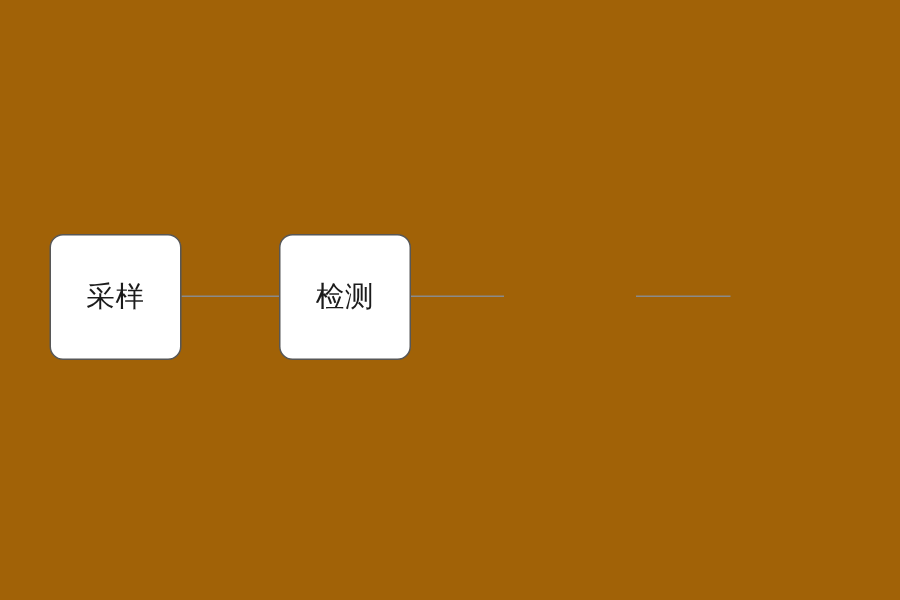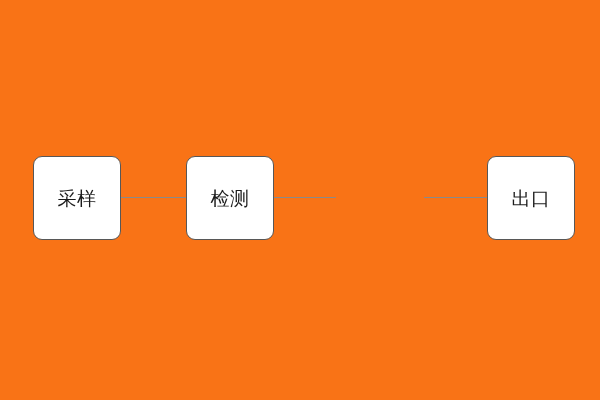--- a/index.html
+++ b/index.html
@@ -11,21 +11,21 @@
     height: 400px;
     background: #ffffff;
     font-family: "DejaVu Sans", "Liberation Sans", sans-serif;
     overflow: hidden;
   }
 
   #canvas {
     position: relative;
     width: 600px;
     height: 400px;
-    background: #f97316;
+    background: #a16207;
   }
 
   .flow-row {
     position: absolute;
     left: 33px;
     top: 156px;
     width: 540px;
     height: 84px;
   }
 
@@ -84,19 +84,16 @@
 
     <div class="node node-1">
       <span class="node-label">采样</span>
     </div>
 
     <div class="node node-2">
       <span class="node-label">检测</span>
     </div>
 
 
-    <div class="node node-4">
-      <span class="node-label">出口</span>
-    </div>
 
   </div>
 
 </div>
 
 </body></html>

